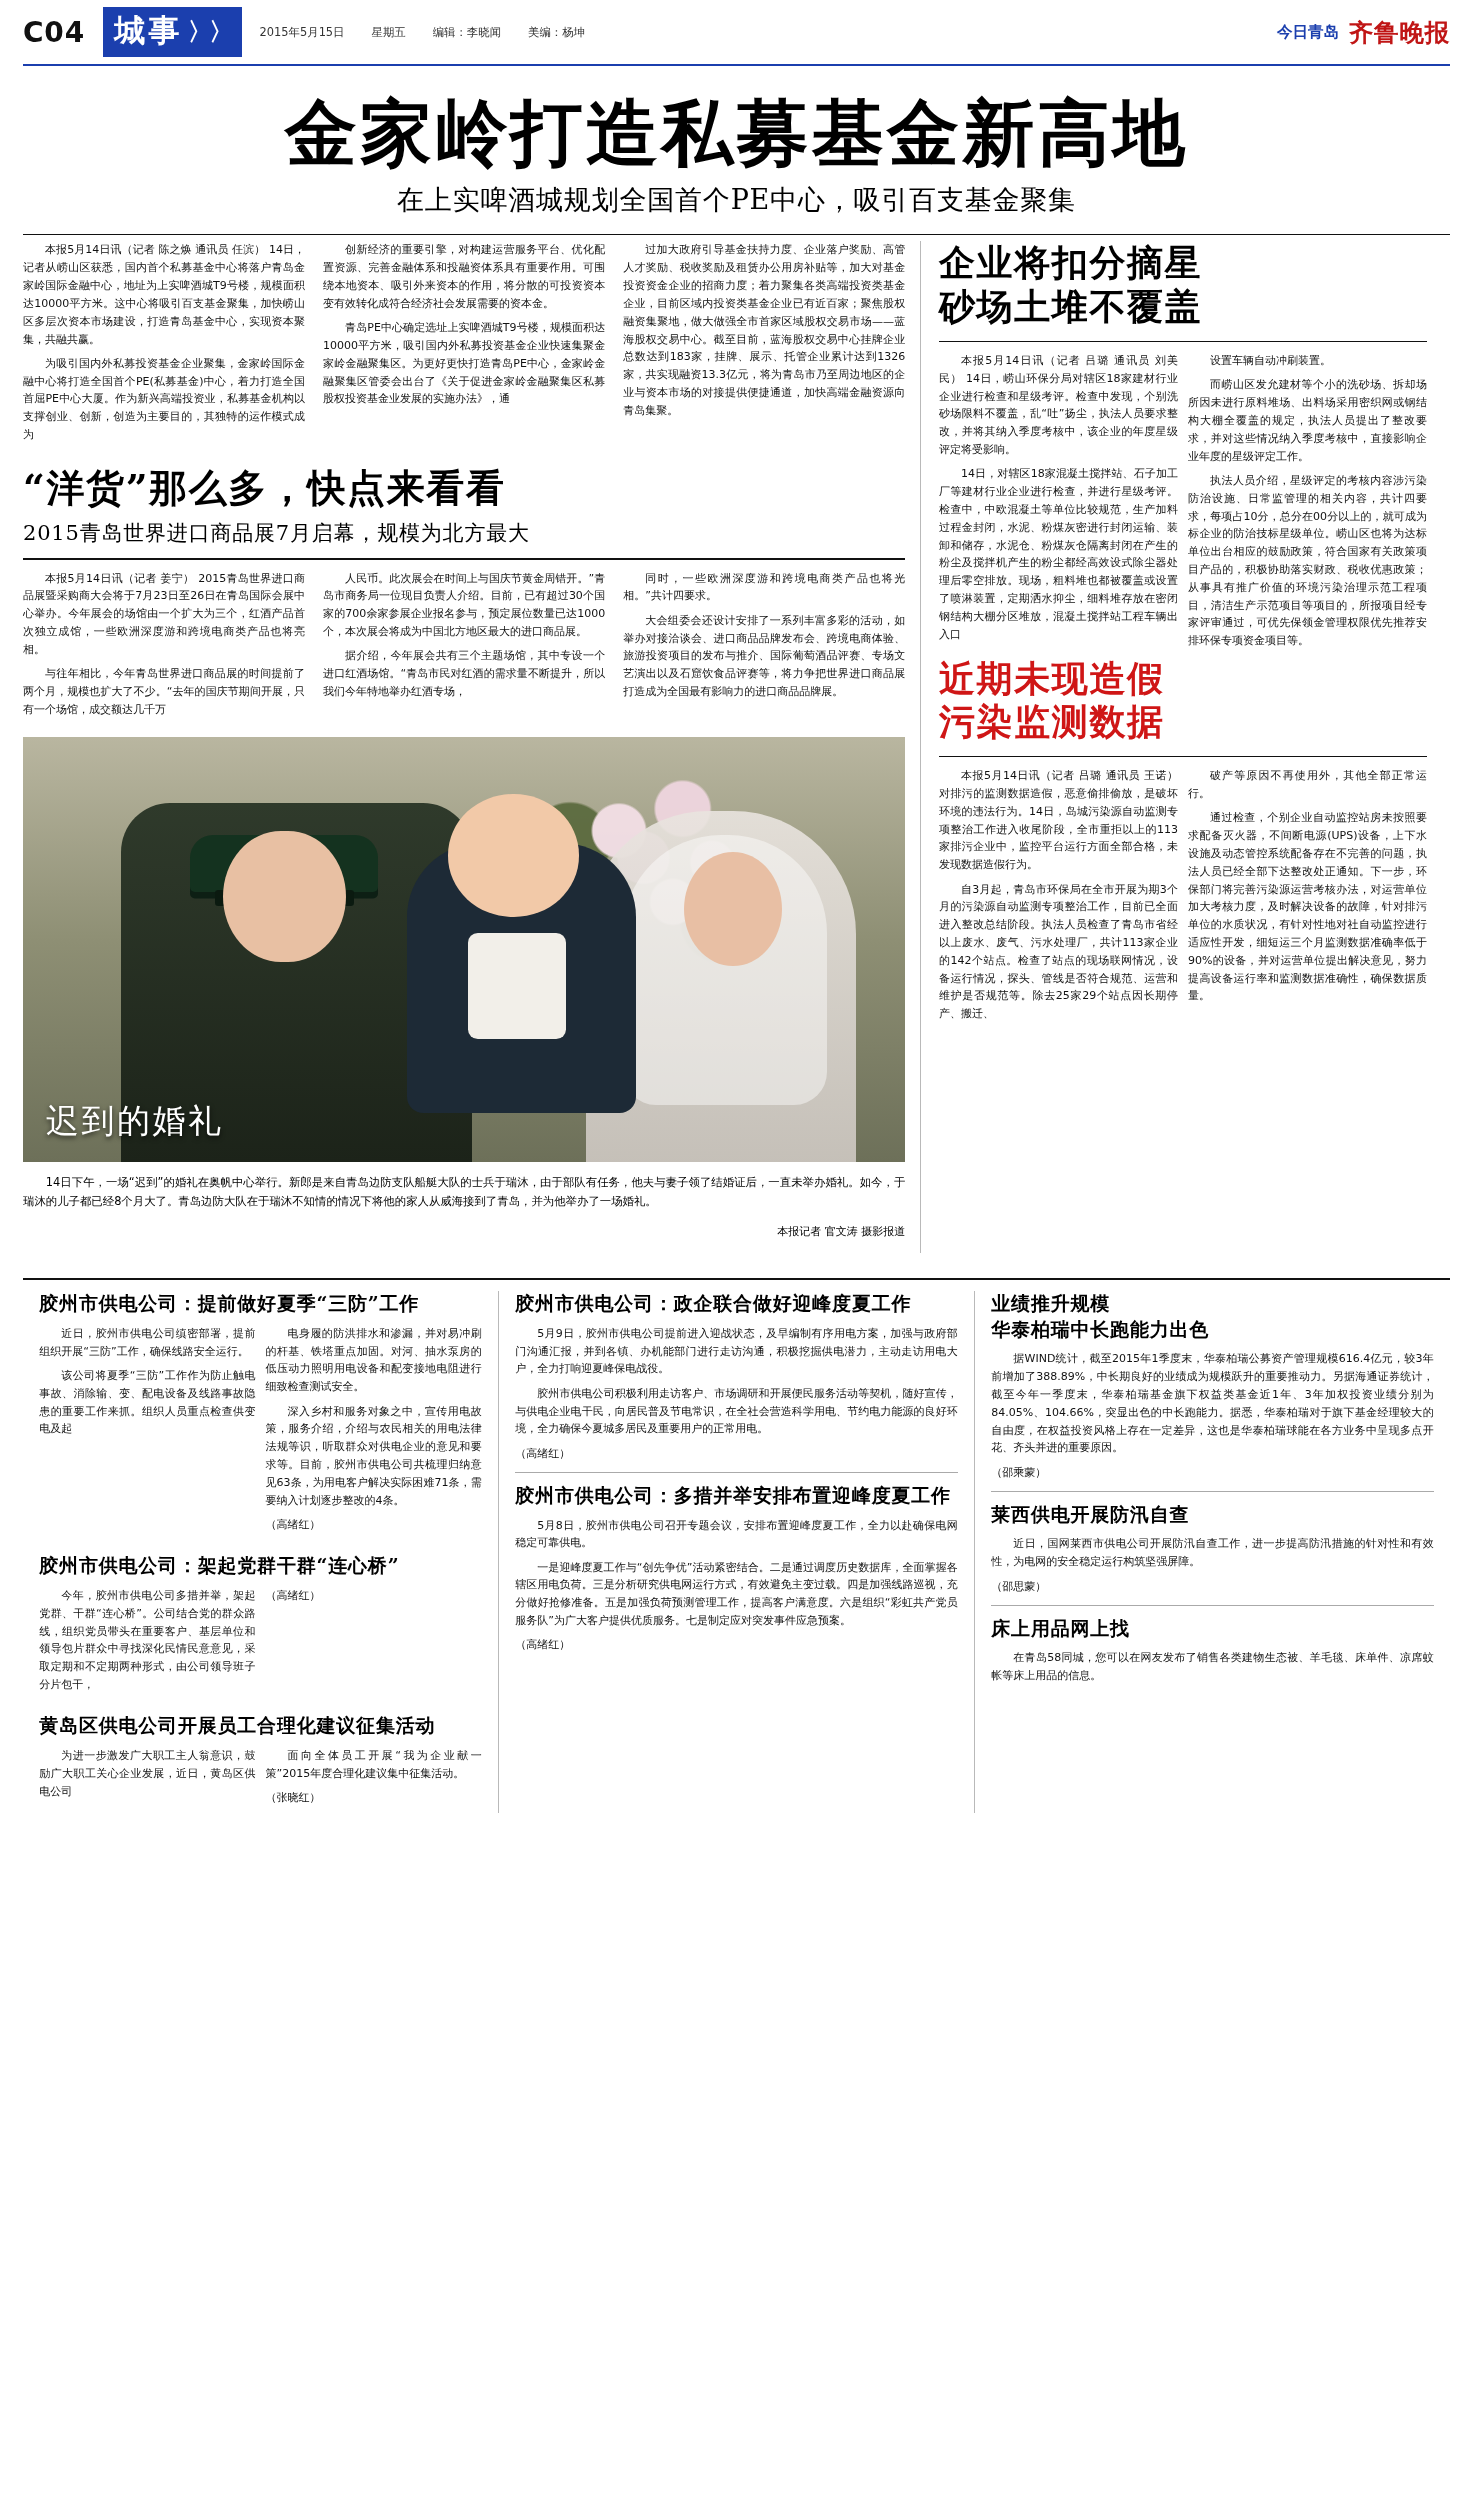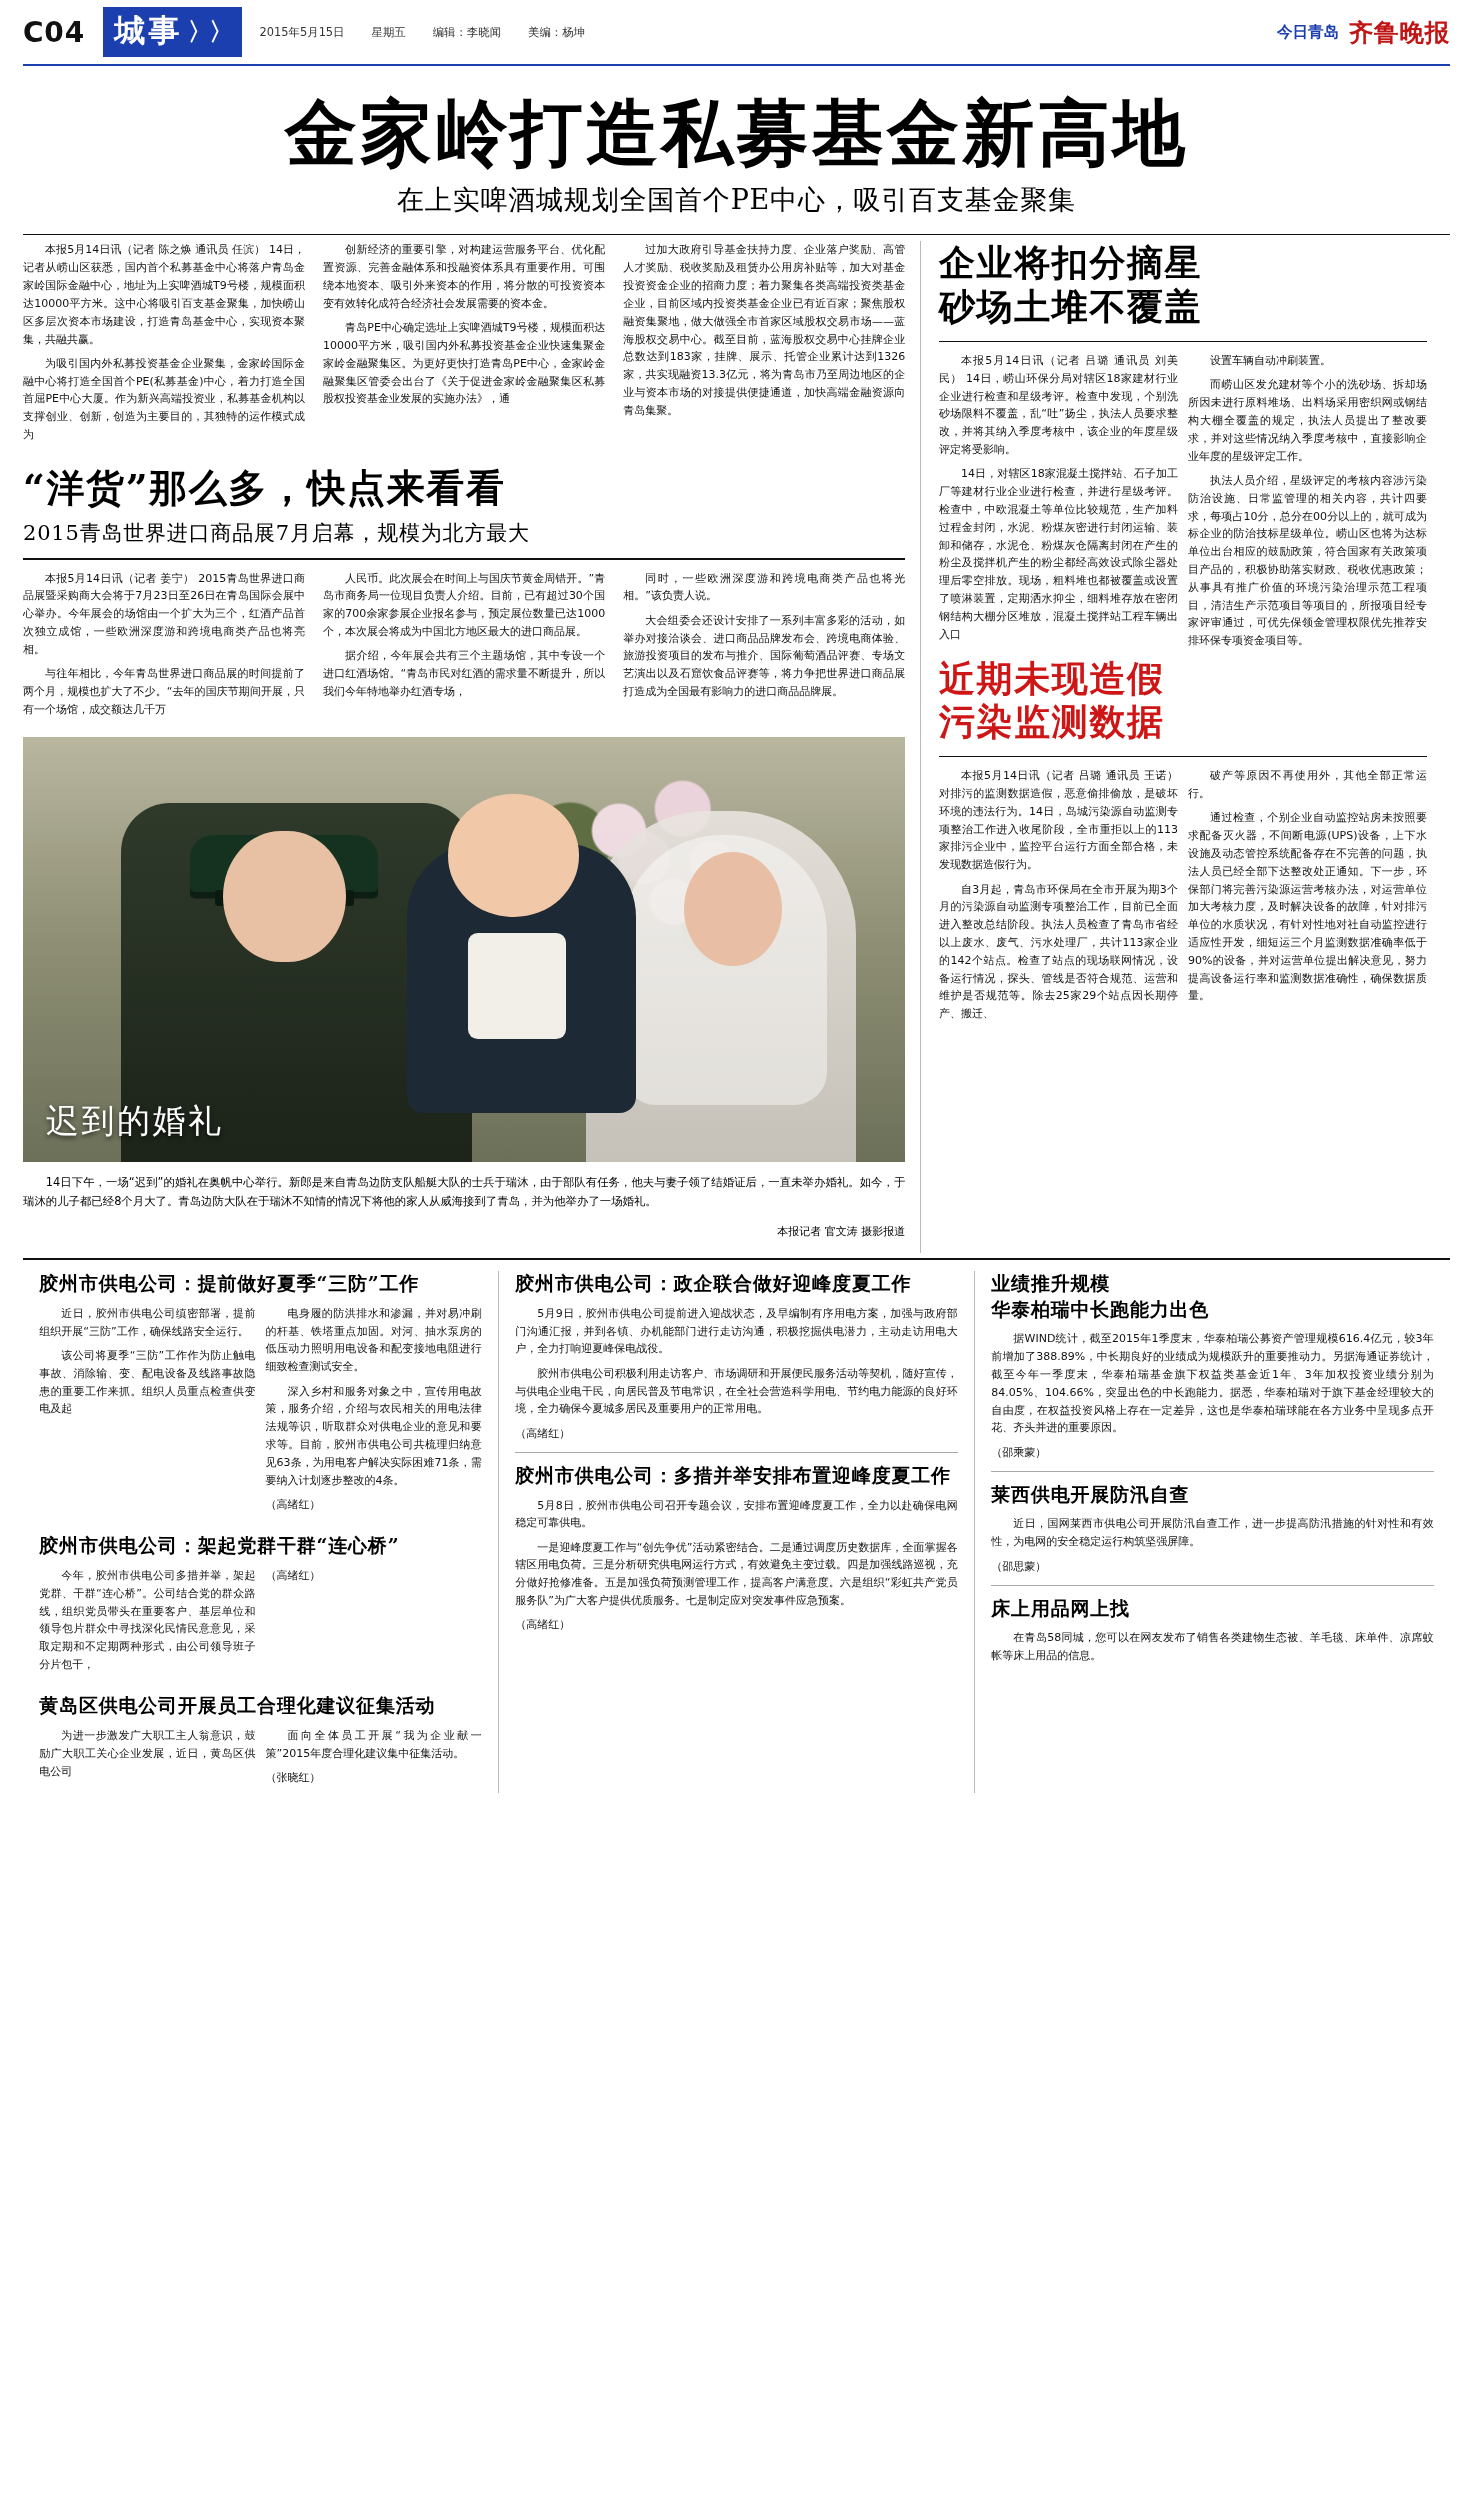--- a/index.html
+++ b/index.html
@@ -64,21 +64,21 @@
   .ph-face{position:absolute;right:123px;bottom:196px;width:98px;height:114px;background:#e8bfa4;border-radius:49px/57px;}
   .ph-soldier{position:absolute;left:98px;bottom:0;width:351px;height:359px;background:linear-gradient(180deg,#2f3a2b,#1c2319);border-radius:49px 49px 0 0;}
   .ph-cap{position:absolute;left:167px;bottom:270px;width:188px;height:57px;background:#14321f;border-radius:23px 23px 4.9px 4.9px;box-shadow:0 6.5px 0 #0d1f14;}
   .ph-cap:after{content:"";position:absolute;left:24.5px;bottom:-14.7px;width:139px;height:16.3px;background:#0b1a10;border-radius:3.3px;}
   .ph-sface{position:absolute;left:200px;bottom:200px;width:123px;height:131px;background:#e8c0a3;border-radius:61px/69px;}
   .ph-baby{position:absolute;left:384px;bottom:49px;width:229px;height:270px;background:#1d2a36;border-radius:74px 74px 16.3px 16.3px;}
   .ph-bface{position:absolute;left:425px;bottom:245px;width:131px;height:123px;background:#f2c9a8;border-radius:65px/61px;}
   .ph-shirt{position:absolute;left:445px;bottom:123px;width:98px;height:106px;background:#f2efe9;border-radius:9.8px;}
 
   
-  .bottom{border-top:2.5px solid #111;margin-top:5px;padding-top:11.4px;display:flex;gap:0;}
+  .bottom{border-top:2.5px solid #111;margin-top:25px;padding-top:11.4px;display:flex;gap:0;}
   .bcol{flex:1;padding:0 16.3px;box-sizing:border-box;}
   .bcol + .bcol{border-left:0.8px solid #b9b9b9;}
   .b-head{font-size:19px;font-weight:bold;line-height:1.34;letter-spacing:0.8px;margin:0 0 8.2px 0;font-family:"DejaVu Serif","Liberation Serif",serif;}
   .b-head.sep{margin-top:13px;}
   .sig{text-align:right;font-size:10.6px;margin-top:1.6px;}
   .b-rule{height:0.8px;background:#aaa;margin:9.8px 0;}
 </style>
 </head>
 <body>
 
@@ -133,21 +133,21 @@
         <div class="cols3">
           <div class="col">
             <p class="body">本报5月14日讯（记者 姜宁） 2015青岛世界进口商品展暨采购商大会将于7月23日至26日在青岛国际会展中心举办。今年展会的场馆由一个扩大为三个，红酒产品首次独立成馆，一些欧洲深度游和跨境电商类产品也将亮相。</p>
             <p class="body">与往年相比，今年青岛世界进口商品展的时间提前了两个月，规模也扩大了不少。“去年的国庆节期间开展，只有一个场馆，成交额达几千万</p>
           </div>
           <div class="col">
             <p class="body">人民币。此次展会在时间上与国庆节黄金周错开。”青岛市商务局一位现目负责人介绍。目前，已有超过30个国家的700余家参展企业报名参与，预定展位数量已达1000个，本次展会将成为中国北方地区最大的进口商品展。</p>
             <p class="body">据介绍，今年展会共有三个主题场馆，其中专设一个进口红酒场馆。“青岛市民对红酒的需求量不断提升，所以我们今年特地举办红酒专场，</p>
           </div>
           <div class="col">
-            <p class="body">同时，一些欧洲深度游和跨境电商类产品也将光相。”该负责人说。</p>
+            <p class="body">同时，一些欧洲深度游和跨境电商类产品也将光相。”共计四要求。</p>
             <p class="body">大会组委会还设计安排了一系列丰富多彩的活动，如举办对接洽谈会、进口商品品牌发布会、跨境电商体验、旅游投资项目的发布与推介、国际葡萄酒品评赛、专场文艺演出以及石窟饮食品评赛等，将力争把世界进口商品展打造成为全国最有影响力的进口商品品牌展。</p>
           </div>
         </div>
       </div>
 
       <div class="photo-box">
         <div class="ph-sky"></div>
         <div class="ph-flowers"></div>
         <div class="ph-bride"></div>
         <div class="ph-veil"></div>

